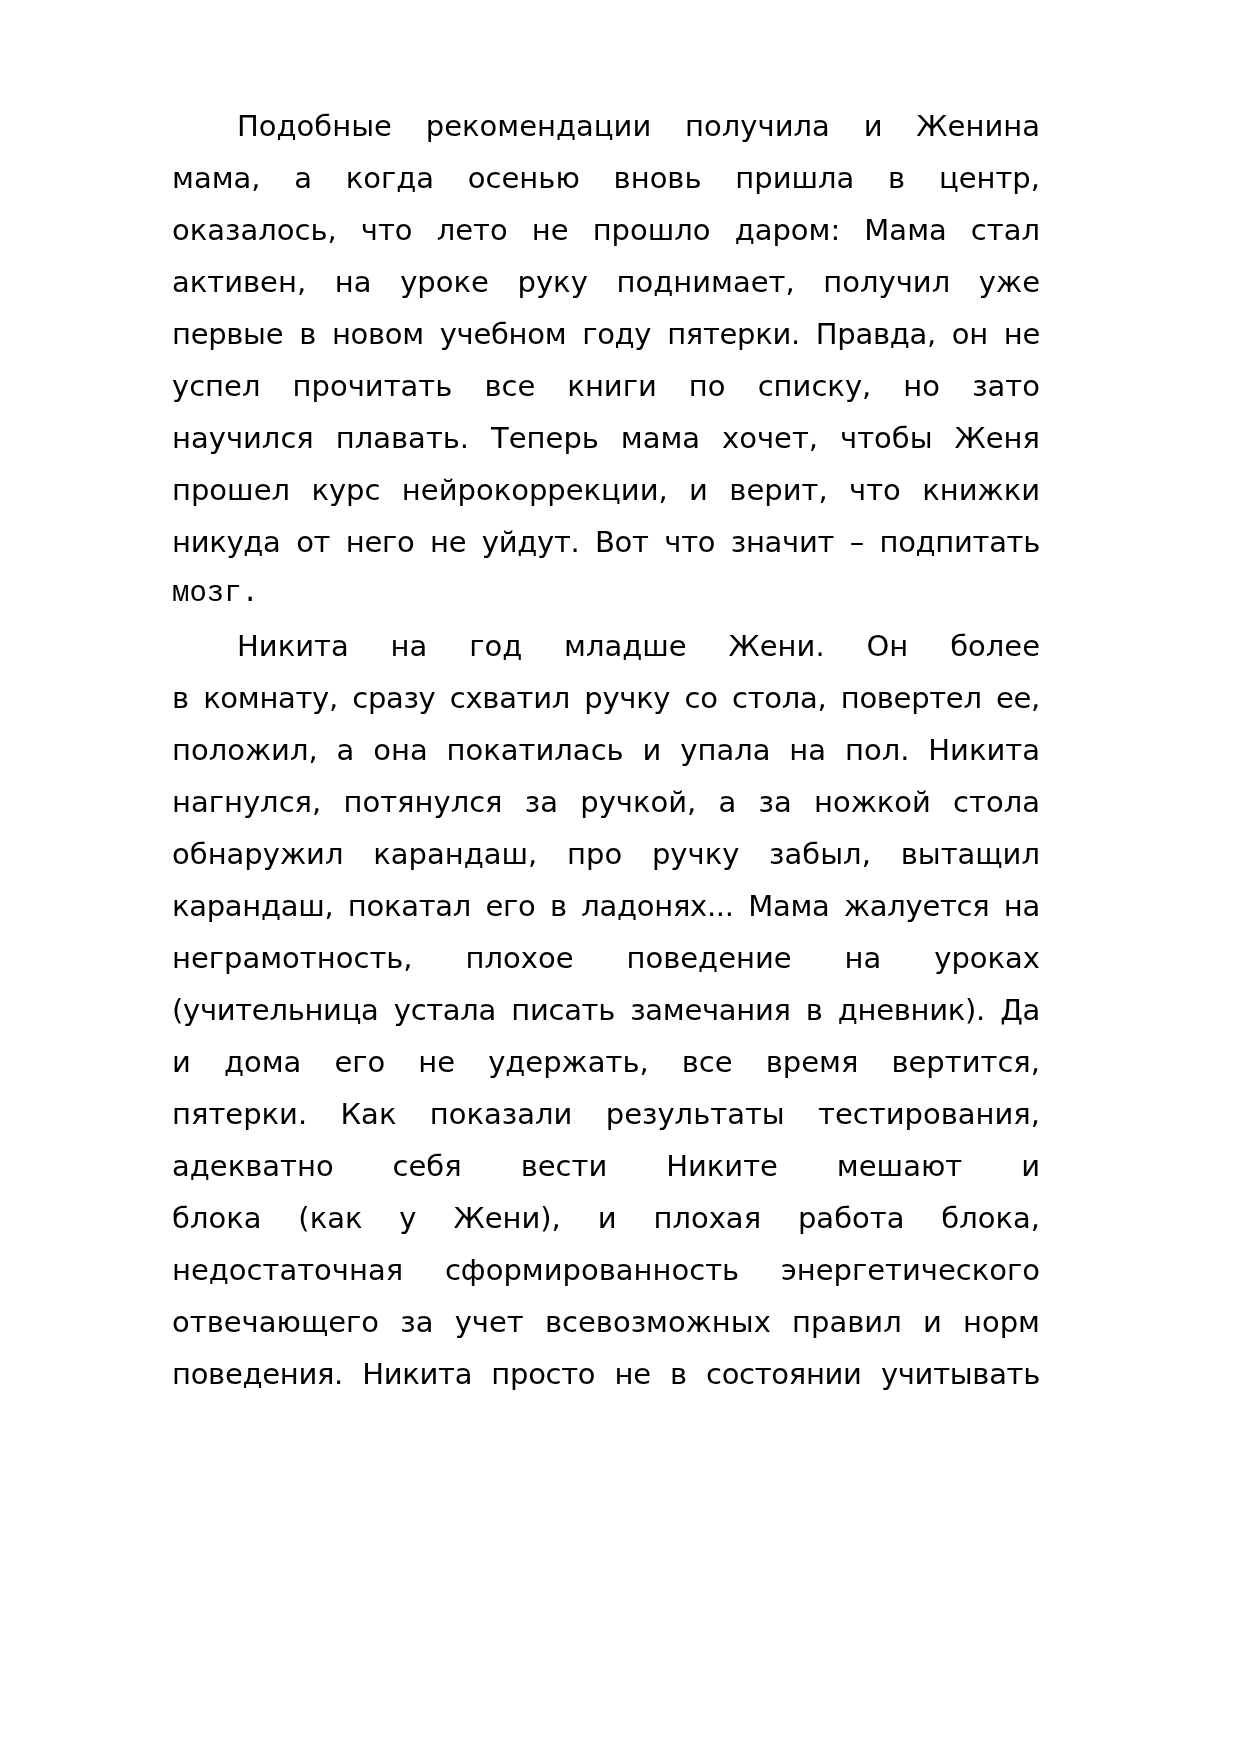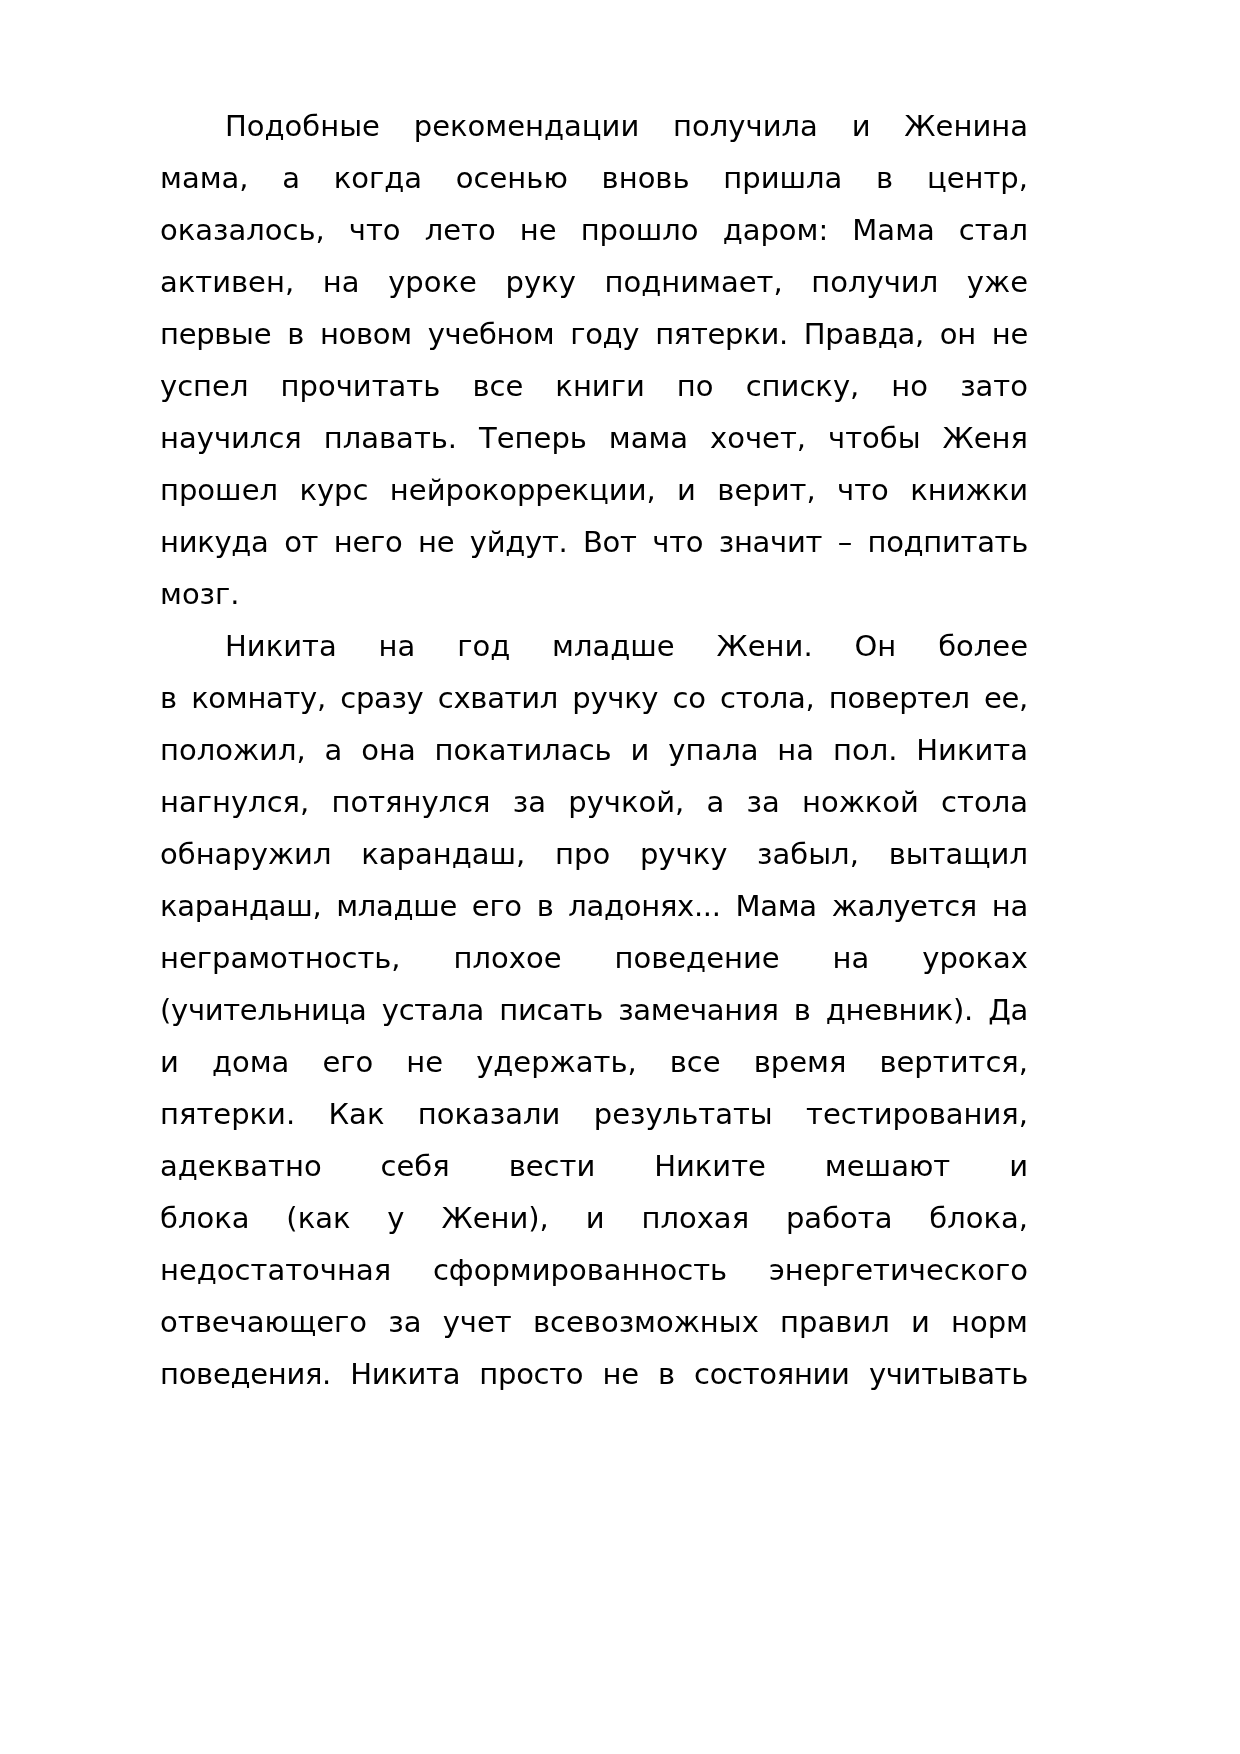--- a/index.html
+++ b/index.html
@@ -8,21 +8,21 @@
       background: #ffffff;
     }
     body {
       width: 1240px;
       height: 1754px;
       position: relative;
       overflow: hidden;
     }
     .page {
       position: absolute;
-      left: 160px;
+      left: 172px;
       top: 100px;
       width: 868px;
       font-family: "DejaVu Sans", sans-serif;
       font-size: 29px;
       color: #000000;
     }
     .paragraph {
       margin: 0;
       padding: 0;
     }
@@ -34,20 +34,21 @@
       text-align: justify;
       text-align-last: justify;
       overflow: visible;
     }
     .line.indent {
       padding-left: 65px;
     }
     .line.last {
       text-align: left;
       text-align-last: left;
+      font-family: Liberation Mono, monospace;
     }
     .line.tight {
       letter-spacing: -0.3px;
     }
   </style>
 </head>
 <body>
 
 <div class="page">
   <div class="paragraph">
@@ -61,21 +62,21 @@
     <span class="line">прошел курс нейрокоррекции, и верит, что книжки</span>
     <span class="line tight">никуда от него не уйдут. Вот что значит – подпитать</span>
     <span class="line last">мозг.</span>
   </div>
   <div class="paragraph">
     <span class="line indent">Никита на год младше Жени. Он более</span>
     <span class="line tight">в комнату, сразу схватил ручку со стола, повертел ее,</span>
     <span class="line">положил, а она покатилась и упала на пол. Никита</span>
     <span class="line">нагнулся, потянулся за ручкой, а за ножкой стола</span>
     <span class="line">обнаружил карандаш, про ручку забыл, вытащил</span>
-    <span class="line tight">карандаш, младше его в ладонях... Мама жалуется на</span>
+    <span class="line tight">карандаш, покатал его в ладонях... Мама жалуется на</span>
     <span class="line">неграмотность, плохое поведение на уроках</span>
     <span class="line tight">(учительница устала писать замечания в дневник). Да</span>
     <span class="line">и дома его не удержать, все время вертится,</span>
     <span class="line">пятерки. Как показали результаты тестирования,</span>
     <span class="line">адекватно себя вести Никите мешают и</span>
     <span class="line">блока (как у Жени), и плохая работа блока,</span>
     <span class="line">недостаточная сформированность энергетического</span>
     <span class="line">отвечающего за учет всевозможных правил и норм</span>
     <span class="line tight">поведения. Никита просто не в состоянии учитывать</span>
   </div>

